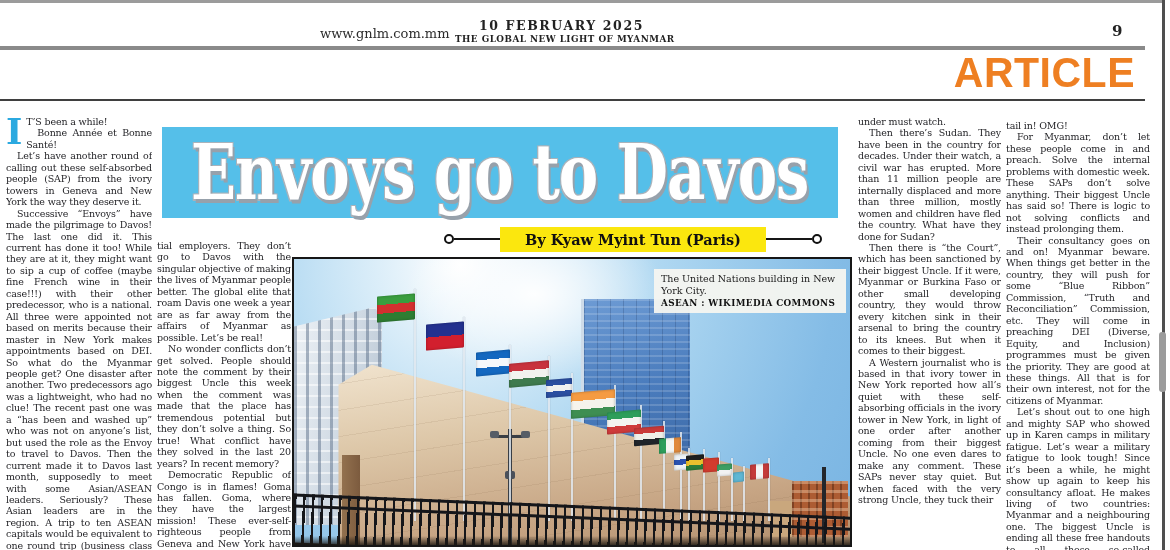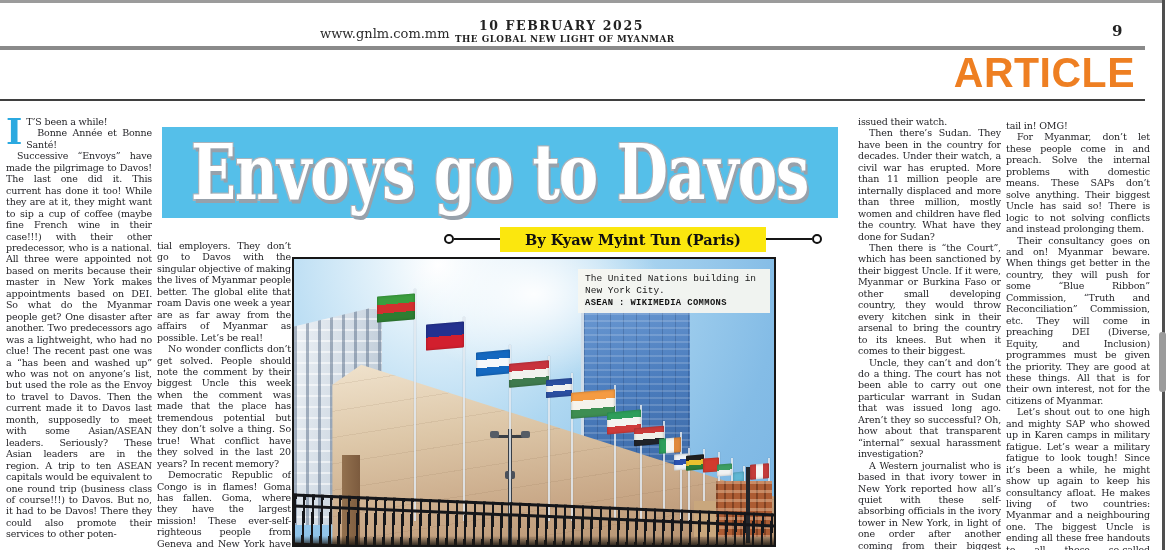--- a/index.html
+++ b/index.html
@@ -42,22 +42,22 @@
   .col p{margin:0;text-indent:11px;}
   .col p:first-child{text-indent:0;}
   .col-1{left:6px;top:116px;width:146px;height:434px;}
   .col-2{left:157px;top:240px;width:134px;height:310px;}
   .col-4{left:858px;top:116px;width:143px;height:434px;}
   .col-5{left:1006px;top:120px;width:144px;height:434px;}
   .dropcap{float:left;font-size:35px;line-height:27px;font-weight:bold;
     color:var(--dropcap_blue);padding:2px 4px 0 0;}
 
   
-  .photo{left:292px;top:257px;width:484px;height:290px;border:2px solid #161616;
-    box-sizing:border-box;overflow:hidden;background:#ec4899;font-family:Liberation Mono, monospace;}
+  .photo{left:292px;top:257px;width:560px;height:290px;border:2px solid #161616;
+    box-sizing:border-box;overflow:hidden;background:#ec4899;}
   .photo .abs{position:absolute;}
   .sky{inset:0;background:radial-gradient(circle at 30% 2%,#ffffff 0%,#e2f1fa 14%,#aed7f1 42%,#84bce6 78%,#79b4e2 100%);}
   .sun-glow{left:110px;top:-50px;width:260px;height:170px;border-radius:50%;
     background:radial-gradient(closest-side,rgba(255,255,255,.95),rgba(255,255,255,0));}
   .left-building{left:0;top:48px;width:88px;height:218px;
     clip-path:polygon(0 9%,92% 0,100% 6%,100% 100%,0 100%);
     background:
       repeating-linear-gradient(90deg,rgba(92,112,138,.5) 0 3px,rgba(0,0,0,0) 3px 12px),
       repeating-linear-gradient(180deg,rgba(255,255,255,.55) 0 2px,rgba(0,0,0,0) 2px 11px),
       linear-gradient(100deg,#eef2f6 0%,#cfd9e3 55%,#b3c1cf 100%);}
@@ -127,37 +127,37 @@
     <span class="byline-dot"></span>
     <span class="byline-line"></span>
     <span class="byline-label">By Kyaw Myint Tun (Paris)</span>
     <span class="byline-line"></span>
     <span class="byline-dot"></span>
   </div>
 
   <div class="abs col col-1">
       <p><span class="dropcap">I</span>T’S been a while!</p>
       <p>Bonne Année et Bonne Santé!</p>
+      <p>Let’s have another round of calling out these self-absorbed people (SAP) from the ivory towers in Geneva and New York the way they deserve it.</p>
       <p>Successive “Envoys” have made the pilgrimage to Davos! The last one did it. This current has done it too! While they are at it, they might want to sip a cup of coffee (maybe fine French wine in their case!!!) with their other predecessor, who is a national. All three were appointed not based on merits because their master in New York makes appointments based on DEI. So what do the Myanmar people get? One disaster after another. Two predecessors ago was a lightweight, who had no clue! The recent past one was a “has been and washed up” who was not on anyone’s list, but used the role as the Envoy to travel to Davos. Then the current made it to Davos last month, supposedly to meet with some Asian/ASEAN leaders. Seriously? These Asian leaders are in the region. A trip to ten ASEAN capitals would be equivalent to one round trip (business class of course!!!) to Davos. But no, it had to be Davos! There they could also promote their services to other poten-</p>
     </div>
   <div class="abs col col-2">
       <p>tial employers. They don’t go to Davos with the singular objective of making the lives of Myanmar people better. The global elite that roam Davis one week a year are as far away from the affairs of Myanmar as possible. Let’s be real!</p>
       <p>No wonder conflicts don’t get solved. People should note the comment by their biggest Uncle this week when the comment was made that the place has tremendous potential but they don’t solve a thing. So true! What conflict have they solved in the last 20 years? In recent memory?</p>
       <p>Democratic Republic of Congo is in flames! Goma has fallen. Goma, where they have the largest mission! These ever-self-righteous people from Geneva and New York have been at DRC since the mid-90s! DRC has been on the tip of their tongue! Look what has happened to DRC</p>
     </div>
   <div class="abs col col-4">
-      <p>issued their watch.</p>
+      <p>under must watch.</p>
       <p>Then there’s Sudan. They have been in the country for decades. Under their watch, a civil war has erupted. More than 11 million people are internally displaced and more than three million, mostly women and children have fled the country. What have they done for Sudan?</p>
       <p>Then there is “the Court”, which has been sanctioned by their biggest Uncle. If it were, Myanmar or Burkina Faso or other small developing country, they would throw every kitchen sink in their arsenal to bring the country to its knees. But when it comes to their biggest.</p>
-      <p>Uncle, they can’t and don’t do a thing. The court has not been able to carry out one particular warrant in Sudan that was issued long ago. Aren’t they so successful? Oh, how about that transparent “internal” sexual harassment investigation?</p>
       <p>A Western journalist who is based in that ivory tower in New York reported how all’s quiet with these self-absorbing officials in the ivory tower in New York, in light of one order after another coming from their biggest Uncle. No one even dares to make any comment. These SAPs never stay quiet. But when faced with the very strong Uncle, they tuck their</p>
     </div>
   <div class="abs col col-5">
       <p>tail in! OMG!</p>
-      <p>For Myanmar, don’t let these people come in and preach. Solve the internal problems with domestic means. These SAPs don’t solve anything. Their biggest Uncle has said so! There is logic to not solving conflicts and instead prolonging them.</p>
+      <p>For Myanmar, don’t let these people come in and preach. Solve the internal problems with domestic week. These SAPs don’t solve anything. Their biggest Uncle has said so! There is logic to not solving conflicts and instead prolonging them.</p>
       <p>Their consultancy goes on and on! Myanmar beware. When things get better in the country, they will push for some “Blue Ribbon” Commission, “Truth and Reconciliation” Commission, etc. They will come in preaching DEI (Diverse, Equity, and Inclusion) programmes must be given the priority. They are good at these things. All that is for their own interest, not for the citizens of Myanmar.</p>
       <p>Let’s shout out to one high and mighty SAP who showed up in Karen camps in military fatigue. Let’s wear a military fatigue to look tough! Since it’s been a while, he might show up again to keep his consultancy afloat. He makes living of two countries: Myanmar and a neighbouring one. The biggest Uncle is ending all these free handouts to all those so-called “consultancies”. Bonne chance!</p>
     </div>
 
   <div class="abs photo">
     <div class="abs sky"></div>
     <div class="abs sun-glow"></div>
     <div class="abs left-building"></div>
     <div class="abs un-tower"></div>
     <div class="abs ga-wall"></div>

